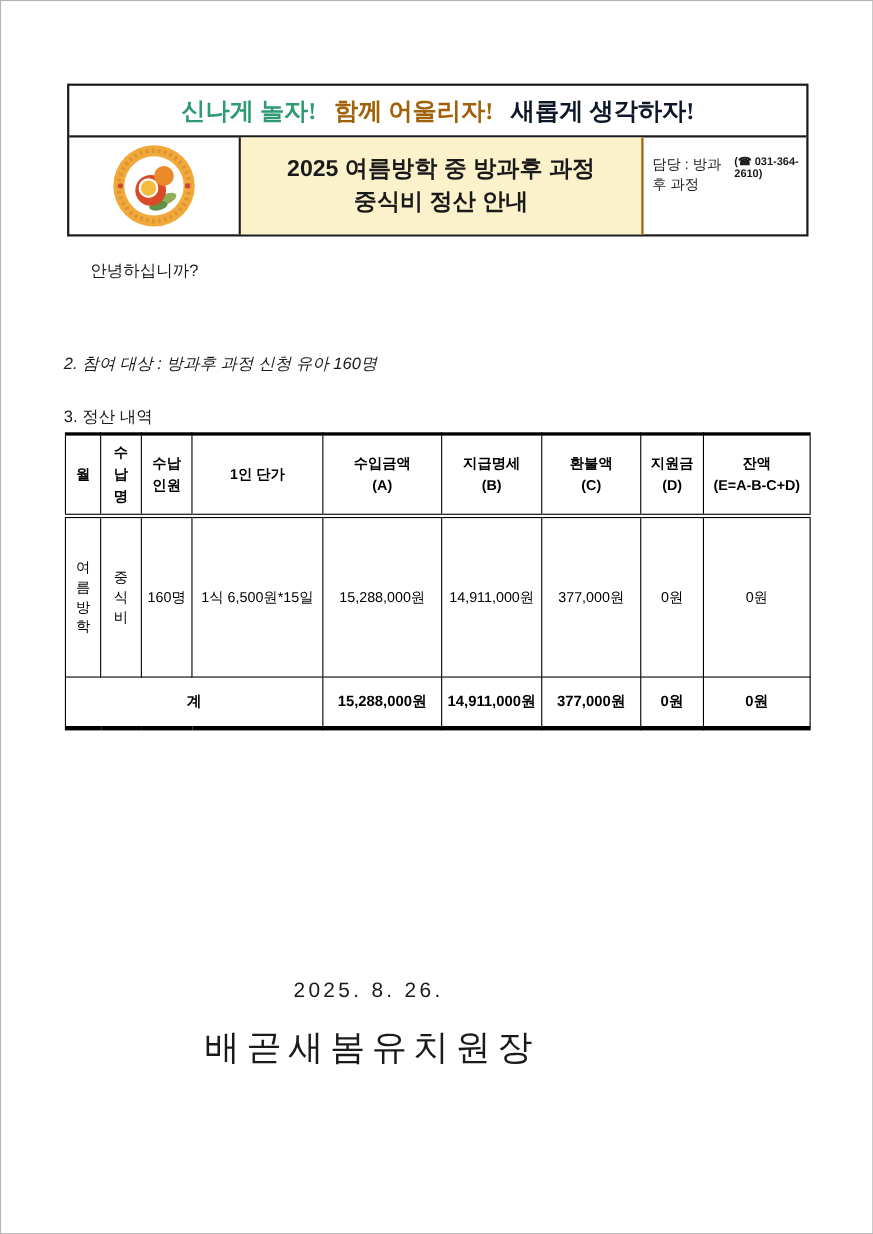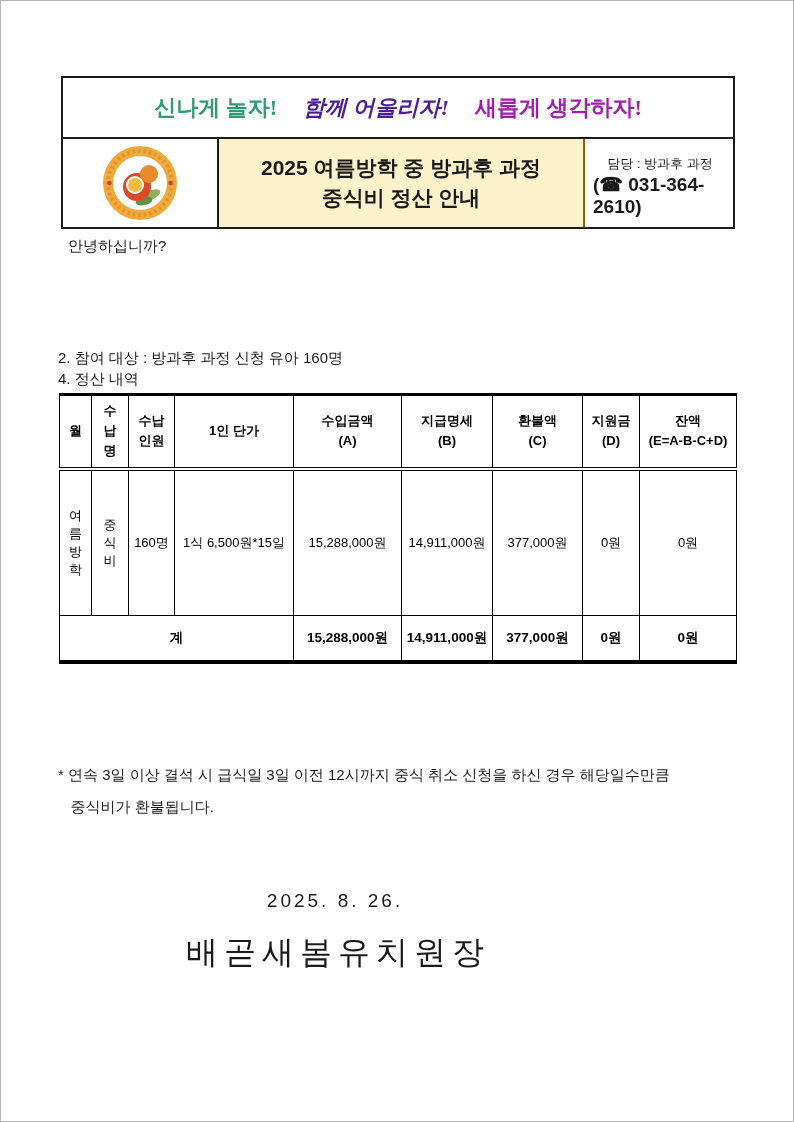--- a/index.html
+++ b/index.html
@@ -17,26 +17,26 @@
 
   
   .header-box {
     position: absolute;
     left: 60px; top: 75px;
     width: 674px;
     border: 2px solid #1a1a1a;
     background: #ffffff;
   }
   .slogan-row {
-    height: 61px;
+    height: 47px;
     border-bottom: 2px solid #1a1a1a;
     display: flex;
     align-items: center;
     justify-content: center;
-    gap: 26px;
+    gap: 16px;
     font-family: "Liberation Serif", serif;
     font-size: 22px;
     font-weight: bold;
   }
   .header-row2 { display: flex; height: 88px; }
   .logo-cell {
     width: 156px;
     border-right: 2px solid #1a1a1a;
     display: flex; align-items: center; justify-content: center;
   }
@@ -45,26 +45,25 @@
     border-right: 2px solid #a16207;
     display: flex; align-items: center; justify-content: center;
     text-align: center;
     font-size: 21px;
     font-weight: bold;
     line-height: 1.45;
     white-space: pre-line;
   }
   .contact-cell {
     width: 148px;
-    display: flex; flex-direction: column; justify-content: space-between;
+    display: flex; flex-direction: row; justify-content: space-between;
     padding: 16px 6px 9px 8px;
     font-size: 13px;
-    align-items: center;
-  }
-  .contact-phone { font-weight: bold; font-size: 19px; }
+  }
+  .contact-phone { font-weight: bold; font-size: 10px; }
 
   
   .line { position: absolute; left: 57px; font-size: 15px; white-space: pre; }
 
   
   .settle-table {
     position: absolute;
     left: 58px; top: 392px;
     width: 677px;
     border-collapse: collapse;
@@ -116,22 +115,22 @@
   }
 </style>
 </head>
 <body>
 
 <div class="page">
 
   <div class="header-box">
     <div class="slogan-row">
       <span style="color: rgb(47, 155, 114);">신나게 놀자!</span>
-      <span style="color: #4c1d95; font-style: italic;">함께 어울리자!</span>
-      <span style="color: #a21caf;">새롭게 생각하자!</span>
+      <span style="color: #a16207;">함께 어울리자!</span>
+      <span style="color: #0f172a;">새롭게 생각하자!</span>
     </div>
     <div class="header-row2">
       <div class="logo-cell">
         <svg width="78" height="78" viewBox="0 0 78 78">
           <circle cx="39" cy="39" r="37" style="fill: rgb(242, 169, 60);"></circle>
           <circle cx="39" cy="39" r="27" fill="#ffffff"></circle>
           <circle cx="39" cy="39" r="32" fill="none" stroke-width="4" stroke-dasharray="2.5 3" opacity="0.55" style="stroke: rgb(200, 134, 42);"></circle>
           <circle cx="8.5" cy="39" r="2.3" style="fill: rgb(204, 68, 51);"></circle>
           <circle cx="69.5" cy="39" r="2.3" style="fill: rgb(204, 68, 51);"></circle>
           <ellipse cx="50" cy="51" rx="10" ry="4.6" transform="rotate(-24 50 51)" style="fill: rgb(143, 174, 90);"></ellipse>
@@ -143,23 +142,23 @@
       </div>
       <div class="title-cell" style="background-color: rgb(251, 242, 203);">2025 여름방학 중 방과후 과정
 중식비 정산 안내</div>
       <div class="contact-cell">
         <div class="contact-person">담당 :  방과후 과정</div>
         <div class="contact-phone">(☎ 031-364-2610)</div>
       </div>
     </div>
   </div>
 
-  <div class="line" style="left:67px; top:236px;">안녕하십니까?</div>
-  <div class="line" style="top:348px;">2. 참여 대상 : 방과후 과정 신청 유아 160명</div>
-  <div class="line" style="top:369px;">4. 정산 내역</div>
+  <div class="line" style="left:81px; top:236px;">안녕하십니까?</div>
+  <div class="line" style="top:320px;font-style:italic;">2. 참여 대상 : 방과후 과정 신청 유아 160명</div>
+  <div class="line" style="top:369px;">3. 정산 내역</div>
 
   <table class="settle-table">
     <colgroup>
       <col style="width:32px">
         <col style="width:37px">
         <col style="width:46px">
       <col style="width:119px">
         <col style="width:108px">
         <col style="width:91px">
       <col style="width:90px">
@@ -206,19 +205,17 @@
       <td colspan="4">계</td>
       <td>15,288,000원</td>
       <td>14,911,000원</td>
       <td>377,000원</td>
       <td>0원</td>
       <td>0원</td>
     </tr>
   </tbody>
     </table>
 
-  <div class="note" style="top:758px;">* 연속 3일 이상 결석 시 급식일 3일 이전 12시까지 중식 취소 신청을 하신 경우 해당일수만큼
-   중식비가 환불됩니다.</div>
 
   <div class="doc-date">2025. 8. 26.</div>
   <div class="doc-signature">배곧새봄유치원장</div>
 
 </div>
 
 </body></html>

